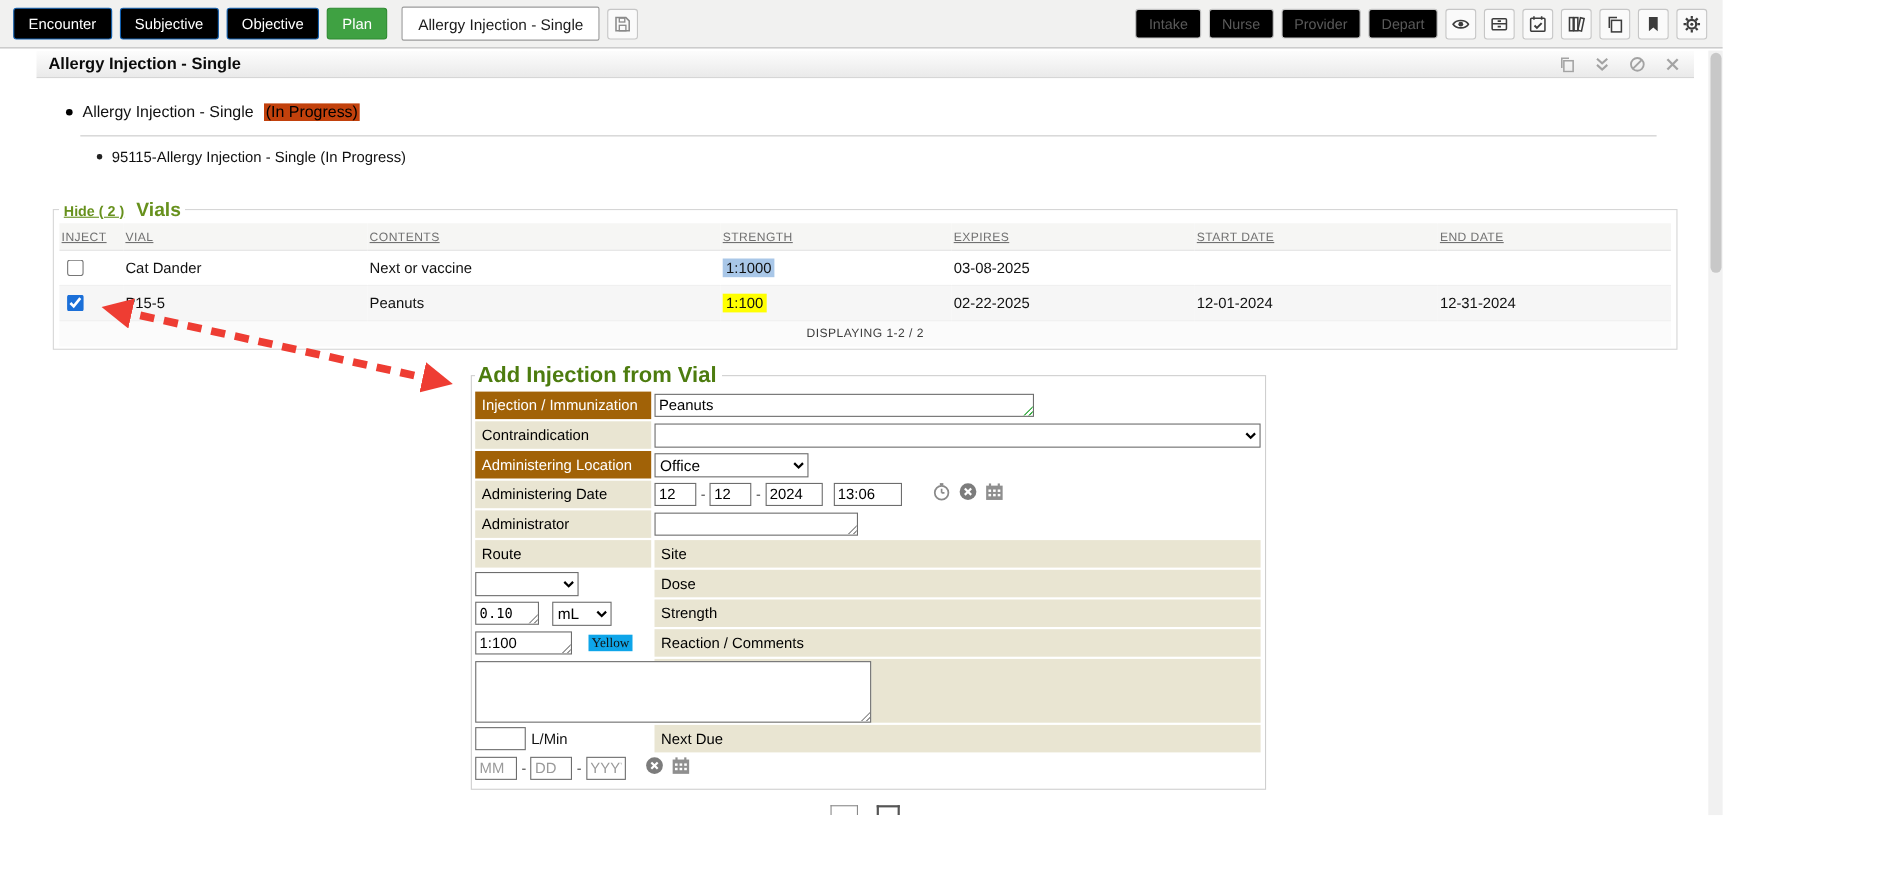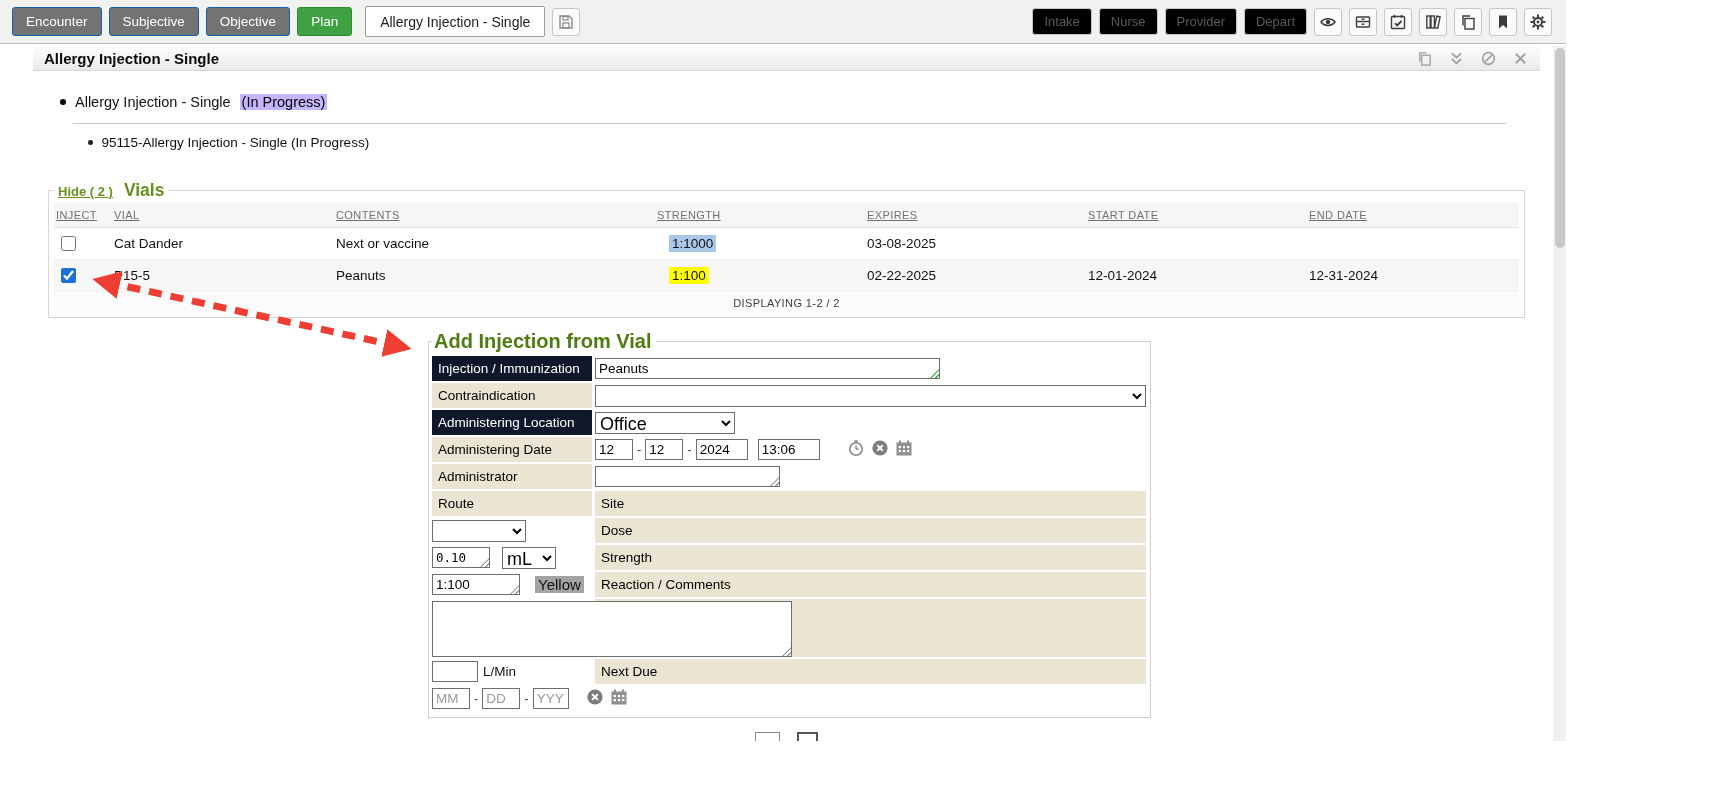--- a/index.html
+++ b/index.html
@@ -9,21 +9,21 @@
     background:#ffffff; font-family:"Liberation Sans", sans-serif; color:#111;
   }
   
   .toolbar {
     position:absolute; left:0; top:0; width:1566px; height:44px;
     background:#f1f1f0; border-bottom:1px solid #bdbdbd;
     display:flex; align-items:center; padding:0 14px 0 12px; gap:7px;
   }
   .btn-primary {
     height:29px; padding:0 13px; border-radius:3px; border:1px solid #1260b0;
-    background:#737373; color:#fff; font-size:13.5px; display:flex; align-items:center; cursor:pointer;
+    background:#000000; color:#fff; font-size:13.5px; display:flex; align-items:center; cursor:pointer;
   }
   .btn-primary.green { background:#3fa142; border-color:#2e8a31; }
   .note-tab {
     height:31px; margin-left:6px; padding:0 14px; background:#fff; border:1px solid #9b9b9b;
     border-radius:2px; display:flex; align-items:center; font-size:14px; color:#1c1c1c;
   }
   .icon-btn {
     width:28px; height:28px; border:1px solid #c6c6c6; border-radius:3px; background:#fafafa;
     display:flex; align-items:center; justify-content:center; flex:none; cursor:pointer;
   }
@@ -40,69 +40,69 @@
     position:absolute; left:0; top:0; width:100%; height:25px;
     background:linear-gradient(#fdfdfd,#eaeaea); border-bottom:1px solid #d6d6d6;
     display:flex; align-items:center;
   }
   .panel-title { font-weight:bold; font-size:15px; padding-left:11px; color:#0b0b0b; }
   .panel-header-icons { position:absolute; right:12px; top:0; height:100%; display:flex; align-items:center; gap:17px; }
   .ph-icon { display:flex; align-items:center; justify-content:center; cursor:pointer; }
 
   .bullet-row1 { position:absolute; left:27px; top:48px; display:flex; align-items:center; gap:9px; font-size:14.5px; }
   .dot1 { width:6px; height:6px; border-radius:50%; background:#000; flex:none; }
-  .status-badge { background:#c4b5fd; color:#000; padding:0 2px; }
+  .status-badge { background:#c2410c; color:#000; padding:0 2px; }
   .rule { position:absolute; left:40px; top:77px; width:1433px; border-top:1px solid #c9c9c9; }
   .bullet-row2 { position:absolute; left:55px; top:89px; display:flex; align-items:center; gap:9px; font-size:13.5px; }
   .dot2 { width:4.5px; height:4.5px; border-radius:50%; background:#222; flex:none; }
 
   
   fieldset { margin:0; }
   .vials-fs {
     position:absolute; left:15px; top:134px; width:1477px;
     border:1px solid #d6d6d6; background:#fff; padding:2px 5px 2px 5px;
   }
   .vials-legend { display:flex; align-items:baseline; gap:11px; padding:0 4px; }
   .hide-link { color:#67911d; font-weight:bold; font-size:13px; text-decoration:underline; cursor:pointer; }
   .vials-title { color:#67911d; font-weight:bold; font-size:17.5px; }
   table.vials { width:100%; border-collapse:collapse; font-size:13.5px; color:#111; }
   .vials th { height:24px; background:#f6f6f4; border-bottom:1px solid #e2e2e2; text-align:left; font-weight:normal; padding:0 2px; }
   .th-link { font-size:11px; color:#717171; text-decoration:underline; letter-spacing:.4px; cursor:pointer;text-align:right; }
   .vials td { height:32px; padding:0 2px; border-bottom:1px solid #f0f0f0; }
   .vials tr.striped td { background:#f6f6f6; }
   .vials tfoot td { height:24px; background:#fbfbfb; border-top:1px solid #e2e2e2; border-bottom:none; text-align:center; font-size:11px; color:#3d3d3d; letter-spacing:.4px; }
   input.cb { width:15px; height:15px; accent-color:#1b6fd8; margin:0 0 0 5px; vertical-align:middle; }
-  .hl { padding:1px 3px;margin-left:12px; }
+  .hl { padding:1px 3px; }
   .hl.blue { background:#a9c7e8; }
   .hl.yellow { background:#ffff00; }
 
   
   .form-fs {
     position:absolute; left:395px; top:284px; width:719px;
     border:1px solid #cfcfcf; background:#fff; padding:3px 4px 6px 3px;
   }
   .form-legend { color:#4d7c0f; font-weight:bold; font-size:20px; padding:0 5px 0 2px; }
   .fgrid { display:grid; grid-template-columns:160px 1fr; row-gap:2px; column-gap:3px; }
   .flabel { background:#e9e5d2; display:flex; align-items:center; padding:0 6px; font-size:13.5px; min-height:25px; color:#000; }
-  .flabel.req { background:#0f172a; color:#fff; }
+  .flabel.req { background:#a16207; color:#fff; }
   .ffield { display:flex; align-items:center; gap:5px; min-height:25px; position:relative; }
   .ti { height:21px; border:1px solid #6d6d6d; font-size:13.5px; padding:0 3px; font-family:inherit; background:#fff; color:#000; }
   .ti::placeholder { color:#9a9a9a; }
-  .sel { height:22px; border:1px solid #6d6d6d; font-size:18px; background:#fff; font-family:inherit; color:#000; }
+  .sel { height:22px; border:1px solid #6d6d6d; font-size:14px; background:#fff; font-family:inherit; color:#000; }
   .ta { border:1px solid #6d6d6d; font-family:inherit; font-size:13.5px; resize:none; }
   .mono { font-family:"DejaVu Sans Mono", monospace; font-size:12.5px; }
   .grip-wrap { position:relative; display:inline-flex; }
   .grip { position:absolute; right:1px; bottom:1px; width:9px; height:9px;
           background:repeating-linear-gradient(315deg, transparent 0 2px, #9a9a9a 2px 3.2px);
           clip-path:polygon(100% 0, 100% 100%, 0 100%); pointer-events:none; }
   .grip.green { background:repeating-linear-gradient(315deg, transparent 0 2px, #3fae49 2px 3.2px); }
   .sep { color:#444; font-size:13px; margin:0 -1px; }
   .fi-icons { display:flex; align-items:center; gap:6px; margin-left:22px; }
   .fi-icons.close-gap { margin-left:12px; }
-  .yellow-note { margin-left:10px; background:#a3a3a3; padding:0 3px; font-size:15px; }
+  .yellow-note { margin-left:10px; background:#0ea5e9; padding:0 3px; font-size:12px;font-family:Liberation Serif, serif; }
   .unit-text { font-size:13.5px; }
 
   
   .stub1 { position:absolute; left:722px; top:686px; width:25px; height:12px; border:1px solid #8a8a8a; border-bottom:none; background:#fff; }
   .stub2 { position:absolute; left:764px; top:686px; width:21px; height:12px; border:2px solid #555; border-bottom:none; background:#fff; }
 
   
   .sb-track { position:absolute; left:1553px; top:46px; width:13px; height:695px; background:#f1f1f1; }
   .sb-thumb { position:absolute; left:1.5px; top:2px; width:10px; height:200px; background:#c8c8c8; border-radius:5px; }
 

